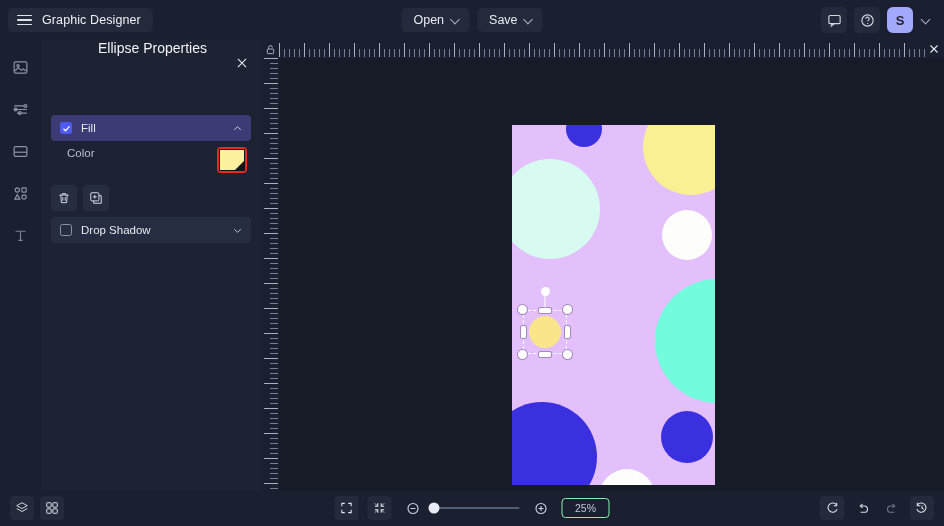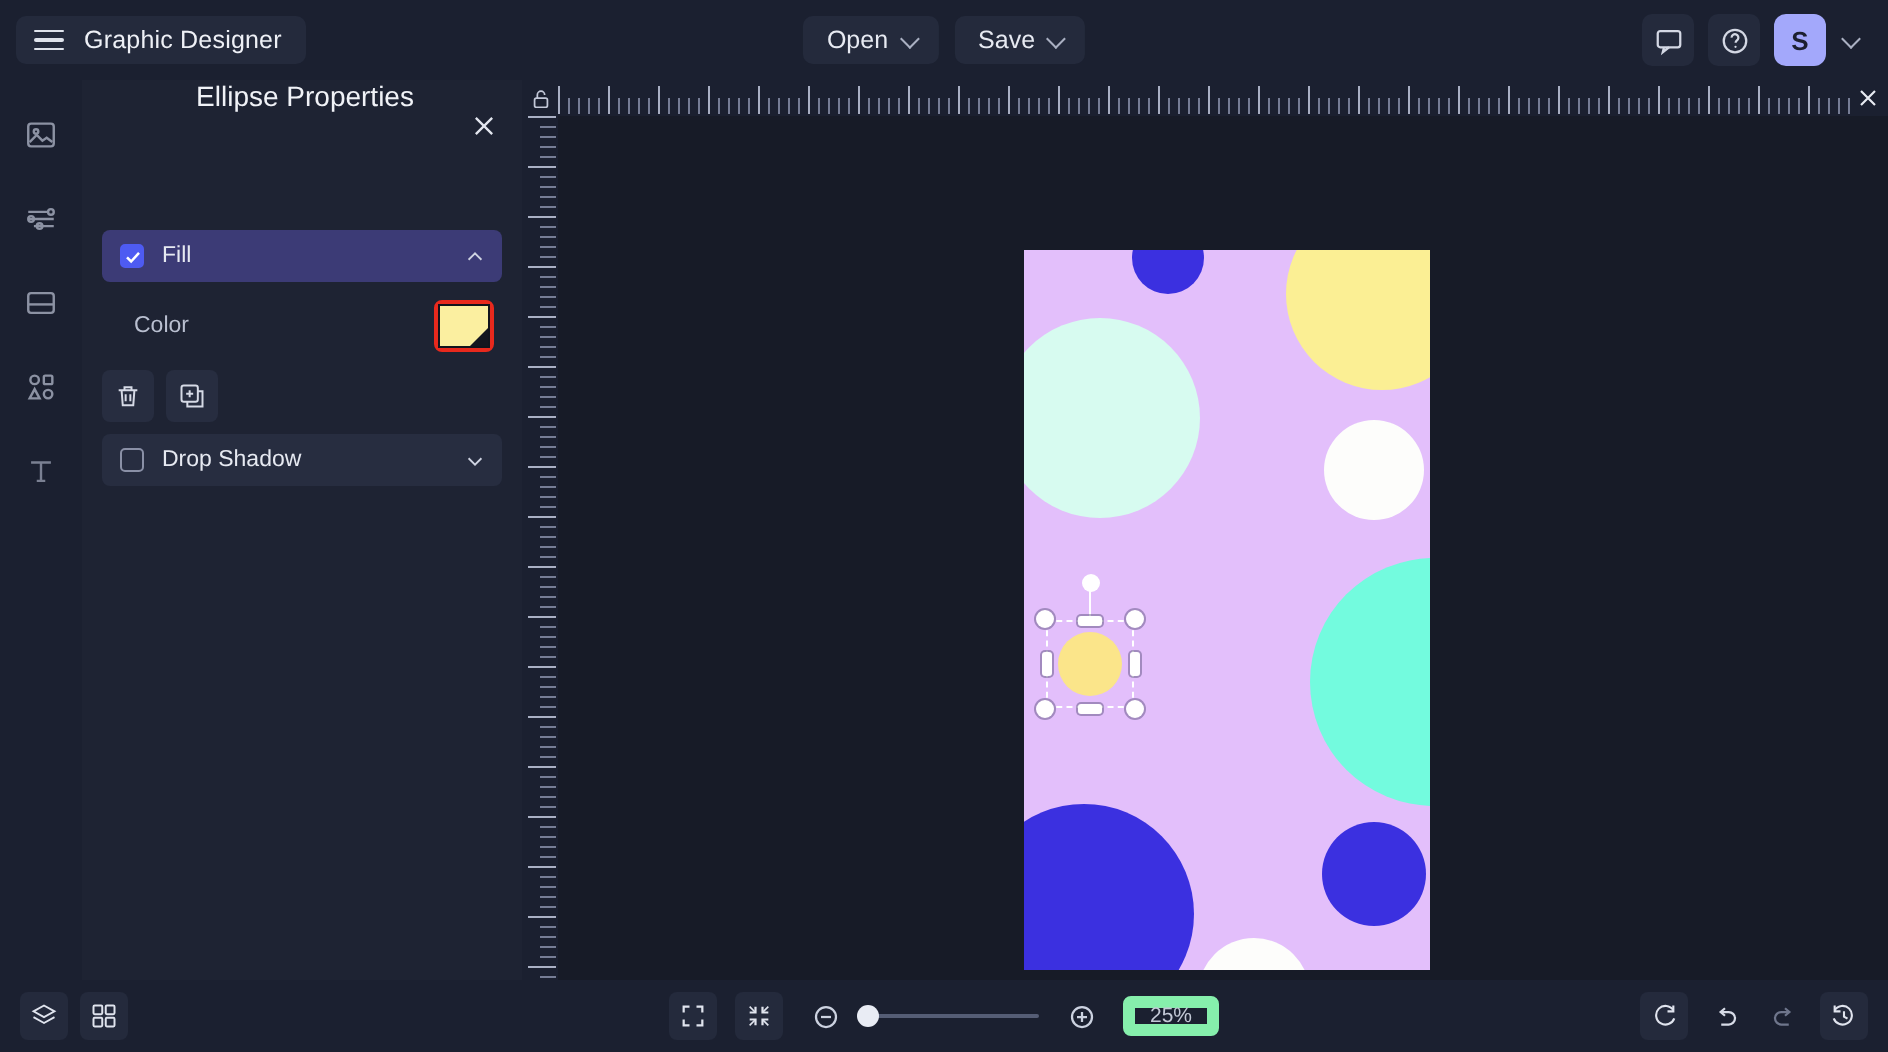--- a/index.html
+++ b/index.html
@@ -123,21 +123,21 @@
   .row .lbl { color: #e6e9f1; margin-left: 9px; }
   .row .chev { margin-left: auto; display: flex; }
   .cb {
     width: 12px; height: 12px; border-radius: 2.5px;
     border: 1.4px solid #8a90a6; box-sizing: border-box;
     display: flex; align-items: center; justify-content: center;
   }
   .cb.on { background: #4e5bf2; border-color: #4e5bf2; }
 
   .subrow {
-    height: 32px; display: flex; align-items: center;
+    height: 32px; display: flex; 
     padding: 0 4px 0 16px; margin-bottom: 6px;
     position: relative;
   }
   .subrow .lbl { font-size: 11.5px; color: #b9bfd0; }
   .swatch-wrap {
     margin-left: auto;
     width: 30px; height: 26px;
     border: 2.5px solid #e8291d; border-radius: 4px;
     box-sizing: border-box;
     display: flex; align-items: center; justify-content: center;
@@ -267,21 +267,21 @@
     width: 86px; height: 2px; background: #555d75; border-radius: 2px;
     position: relative;
   }
   .knob {
     position: absolute; left: -5px; top: 50%; transform: translateY(-50%);
     width: 11px; height: 11px; border-radius: 50%;
     background: #e9ecf4; cursor: pointer;
   }
   .zoom-val {
     width: 48px; height: 20px; border-radius: 4px;
-    border: 6px solid #86efac; box-sizing: border-box;
+    border: 1px solid #86efac; box-sizing: border-box;
     display: flex; align-items: center; justify-content: center;
     font-size: 10.5px; color: #c3c8d6;
     cursor: pointer;
   }
   svg { display: block; }
 </style>
 </head>
 <body>
 
 <div class="app">

